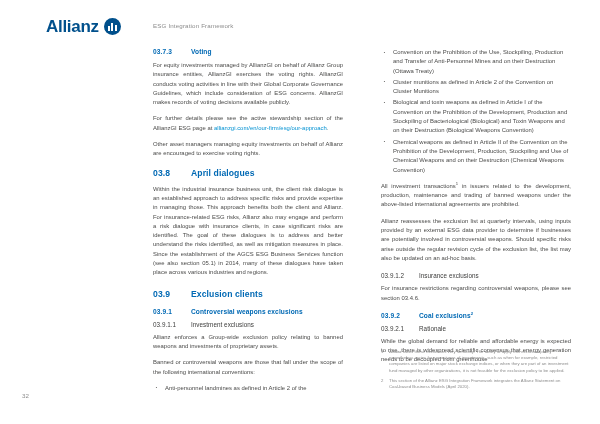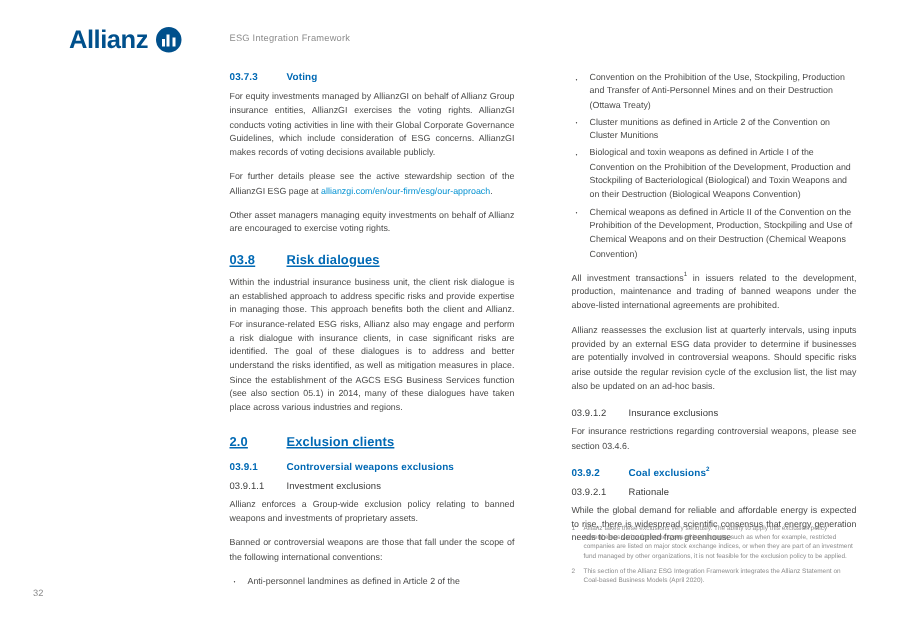--- a/index.html
+++ b/index.html
@@ -80,21 +80,20 @@
   .col-right { left: 381px; }
 
   
   .h2 {
     display: flex;
     margin: 0 0 7px 0;
     color: #0069b4;
     font-size: 8.6px;
     font-weight: bold;
     letter-spacing: 0.1px;
-    text-decoration: underline;
   }
   .h2 .num { width: 38px; flex: 0 0 38px; }
   .h2 .txt { flex: 1; }
 
   .h3 {
     display: flex;
     margin: 0 0 6px 0;
     color: #0069b4;
     font-size: 6.6px;
     font-weight: bold;
@@ -223,27 +222,27 @@
     </div>
 
     <p class="body">For equity investments managed by AllianzGI on behalf of Allianz Group insurance entities, AllianzGI exercises the voting rights. AllianzGI conducts voting activities in line with their Global Corporate Governance Guidelines, which include consideration of ESG concerns. AllianzGI makes records of voting decisions available publicly.</p>
 
     <p class="body"><span>For further details please see the active stewardship section of the AllianzGI ESG page at </span><a class="link" href="#">allianzgi.com/en/our-firm/esg/our-approach</a><span>.</span></p>
 
     <p class="body last">Other asset managers managing equity investments on behalf of Allianz are encouraged to exercise voting rights.</p>
 
     <div class="h2">
       <span class="num">03.8</span>
-      <span class="txt">Risk dialogues</span>
+      <span class="txt">April dialogues</span>
     </div>
 
     <p class="body last">Within the industrial insurance business unit, the client risk dialogue is an established approach to address specific risks and provide expertise in managing those. This approach benefits both the client and Allianz. For insurance-related ESG risks, Allianz also may engage and perform a risk dialogue with insurance clients, in case significant risks are identified. The goal of these dialogues is to address and better understand the risks identified, as well as mitigation measures in place. Since the establishment of the AGCS ESG Business Services function (see also section 05.1) in 2014, many of these dialogues have taken place across various industries and regions.</p>
 
     <div class="h2" style="margin-top:11px;">
-      <span class="num">2.0</span>
+      <span class="num">03.9</span>
       <span class="txt">Exclusion clients</span>
     </div>
 
     <div class="h3" style="margin-top:9px;">
       <span class="num">03.9.1</span>
       <span class="txt">Controversial weapons exclusions</span>
     </div>
 
     <div class="h4">
       <span class="num">03.9.1.1</span>

